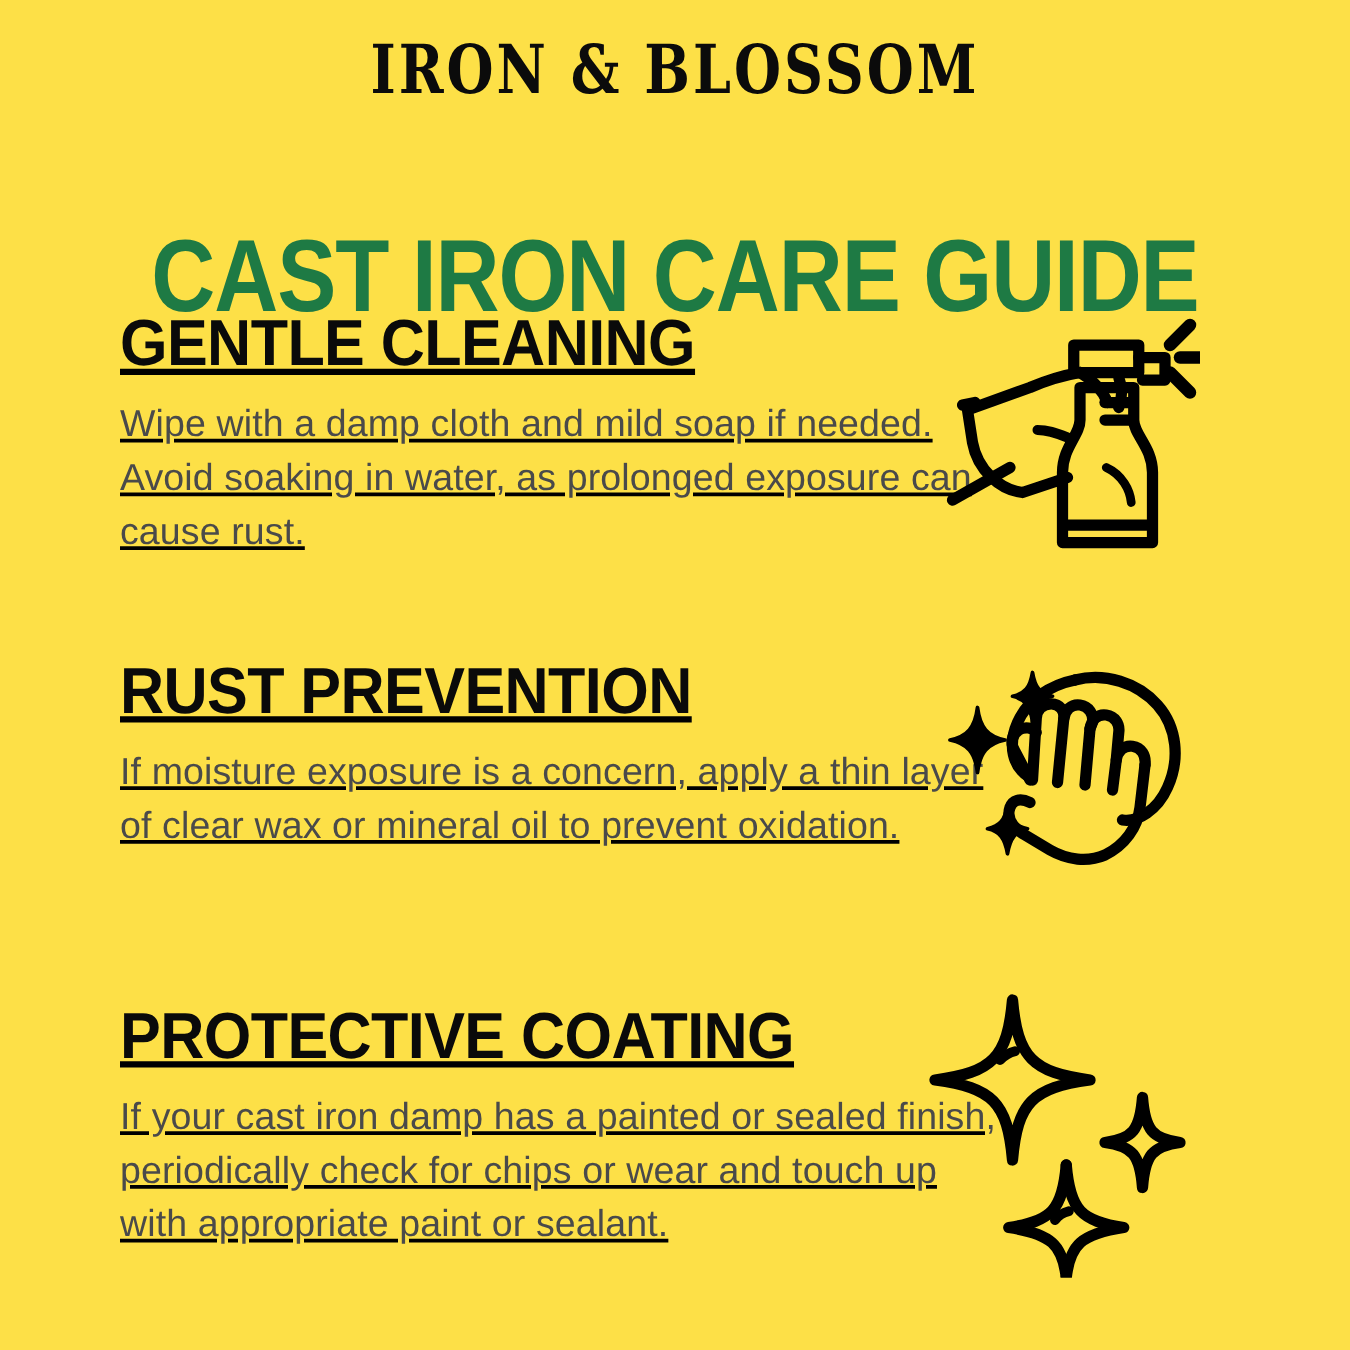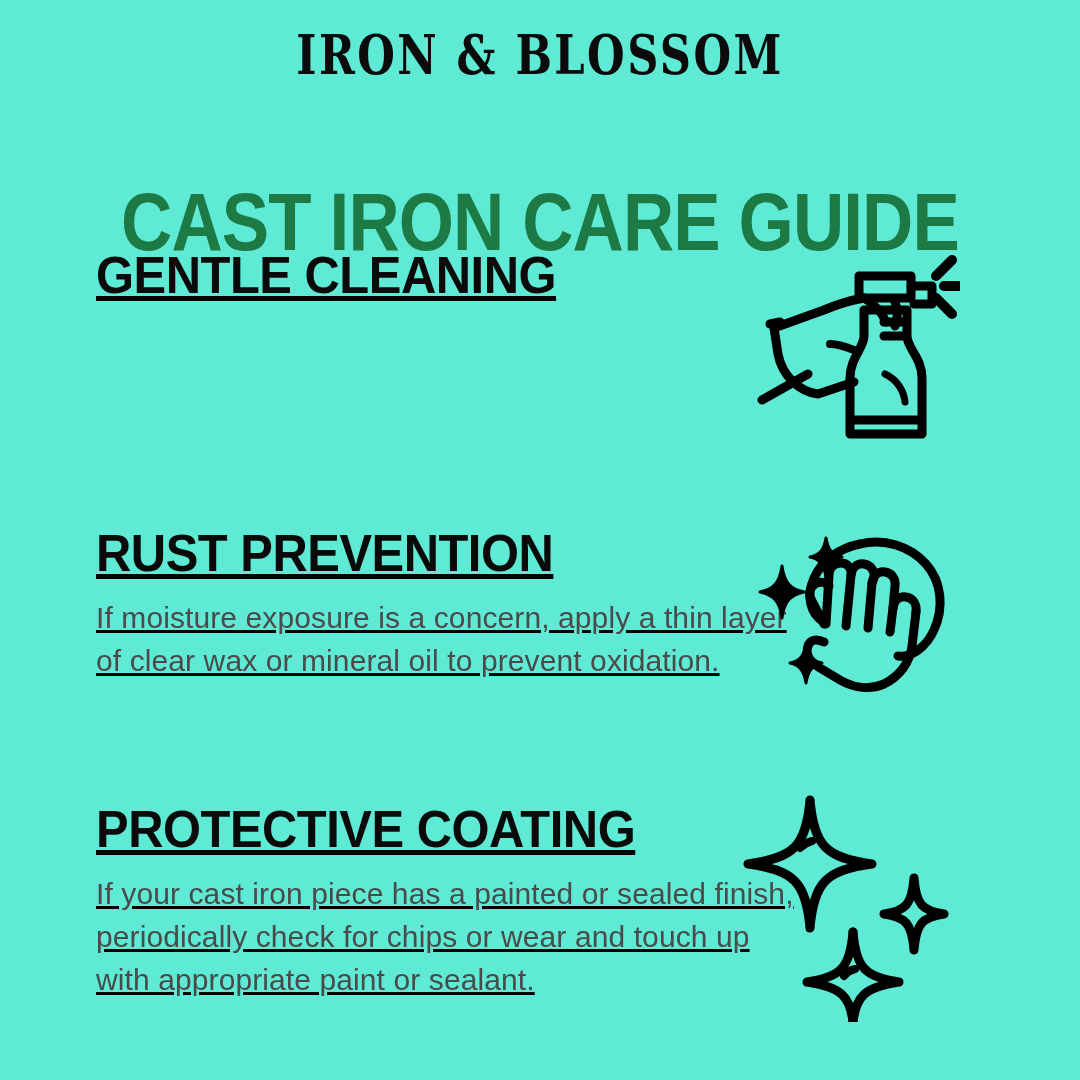--- a/index.html
+++ b/index.html
@@ -9,21 +9,21 @@
   }
   body {
     font-family: "Liberation Sans", sans-serif;
     -webkit-font-smoothing: antialiased;
   }
 
   #page {
     position: relative;
     width: 1080px;
     height: 1080px;
-    background: #5eead4;
+    background: #fde047;
     overflow: hidden;
     box-sizing: border-box;
   }
 
   
   .brand-logo {
     position: absolute;
     top: 28px;
     left: 0;
     width: 1080px;
@@ -118,20 +118,21 @@
 
 <div id="page">
 
   <div class="brand-logo">IRON &amp; BLOSSOM</div>
 
   <h1 class="main-title">CAST IRON CARE GUIDE</h1>
 
   <div class="section section-1">
     <div class="section-text">
       <h2 class="section-heading">GENTLE CLEANING</h2>
+      <p class="section-body">Wipe with a damp cloth and mild soap if needed. Avoid soaking in water, as prolonged exposure can cause rust.</p>
     </div>
 
     <div class="section-icon icon-spray">
       <svg viewBox="0 0 214 196" fill="none" xmlns="http://www.w3.org/2000/svg" stroke="#000000" stroke-width="9" stroke-linecap="round" stroke-linejoin="round">
 
         <path d="M118 58 L118 84 C118 96 104 106 104 126 L104 182 L176 182 L176 126
                  C176 106 161 96 161 84 L161 58 Z"></path>
 
         <path d="M108 168 L172 168"></path>
 
@@ -190,21 +191,21 @@
                  C72 21 76 16 78 4 Z" fill="#000000" stroke-width="3"></path>
         <path d="M58 110 C60 122 64 127 74 129 C64 131 60 137 58 149
                  C56 137 52 131 42 129 C52 127 56 122 58 110 Z" fill="#000000" stroke-width="3"></path>
       </svg>
     </div>
   </div>
 
   <div class="section section-3">
     <div class="section-text">
       <h2 class="section-heading">PROTECTIVE COATING</h2>
-      <p class="section-body">If your cast iron piece has a painted or sealed finish, periodically check for chips or wear and touch up with appropriate paint or sealant.</p>
+      <p class="section-body">If your cast iron damp has a painted or sealed finish, periodically check for chips or wear and touch up with appropriate paint or sealant.</p>
     </div>
 
     <div class="section-icon icon-sparkle">
       <svg viewBox="0 0 224 228" fill="none" xmlns="http://www.w3.org/2000/svg" stroke="#000000" stroke-width="9" stroke-linecap="round" stroke-linejoin="round">
 
         <path d="M76 6 C80 52 92 64 138 70 C92 76 80 88 76 134
                  C72 88 60 76 14 70 C60 64 72 52 76 6 Z"></path>
         <path d="M66 54 C70 50 74 48 78 47" stroke-width="8"></path>
 
         <path d="M180 84 C182 110 188 117 210 120 C188 123 182 130 180 156

